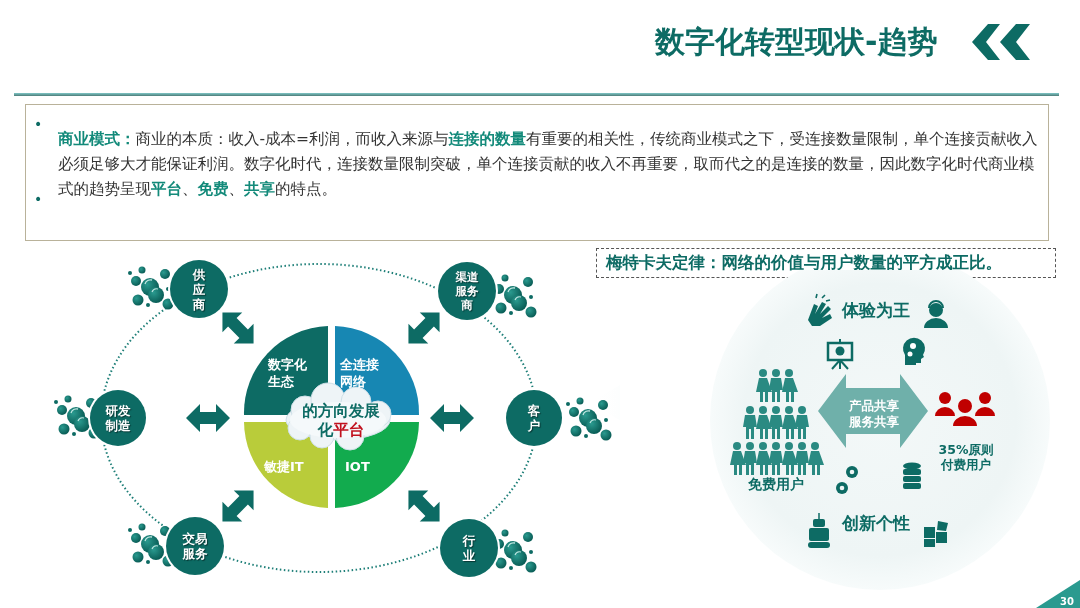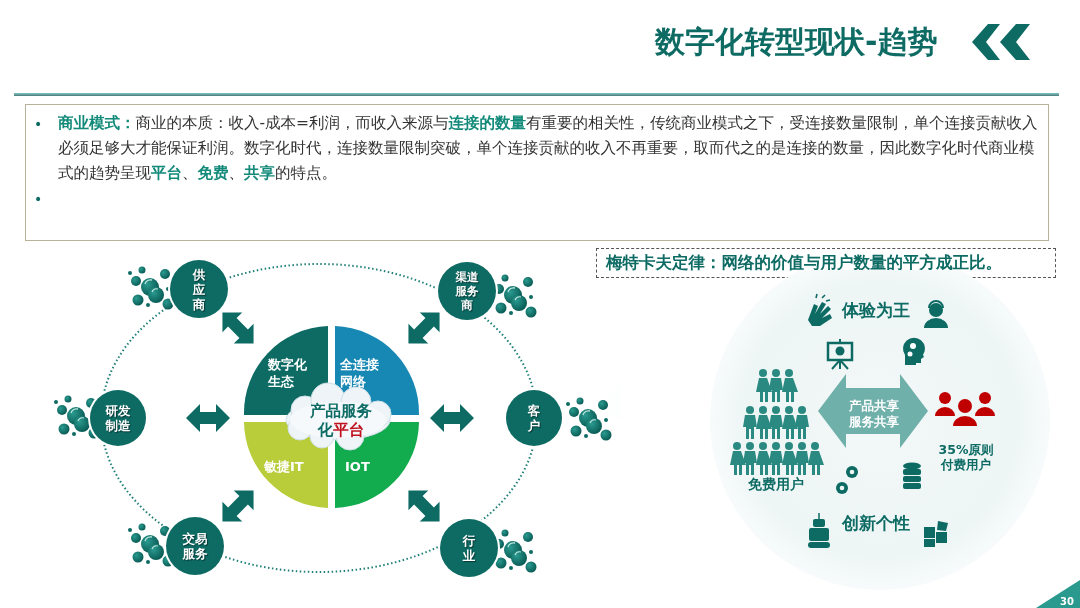--- a/index.html
+++ b/index.html
@@ -7,21 +7,21 @@
          font-family:"DejaVu Sans","Liberation Sans",sans-serif; color:#333; }
   .abs { position:absolute; }
 
   
   .title { position:absolute; left:655px; top:22px; font-size:30px; font-weight:bold; color:#0d6b64; letter-spacing:0px; white-space:nowrap; }
   .chev { position:absolute; top:22px; }
   .hline { position:absolute; left:14px; top:93px; width:1045px; height:3px; background:linear-gradient(#7fc7c7,#4d7c78); }
 
   
   .textbox { position:absolute; left:25px; top:104px; width:1024px; height:137px; border:1.5px solid #b9b29a; box-sizing:border-box; background:#fff; }
-  .para { position:absolute; left:32px; width:985px; font-size:15.5px; line-height:25px; color:#333; }
+  .para { position:absolute; left:32px; width:985px; font-size:15.5px; line-height:25px; color:#333;margin-top:16px; }
   .bullet { position:absolute; left:8px; font-size:14px; color:#0d6b64; }
   .hl { color:#138a7a; font-weight:bold; }
 
   
   .node { position:absolute; width:56px; height:56px; border-radius:50%; background:#0d6b64; color:#fff; font-weight:bold;
           font-size:12.5px; line-height:15px; display:flex; align-items:center; justify-content:center; text-align:center;
           text-shadow:1px 1px 1px rgba(0,0,0,.5); box-shadow:0 0 0 2px #fff; }
   .quad-label { position:absolute; color:#fff; font-weight:bold; font-size:13px; line-height:17px; text-align:left; }
   .cloud-text { position:absolute; left:286px; top:402px; width:110px; text-align:center; font-weight:bold; font-size:15.5px; line-height:19px; color:#0d6b64; }
   .cloud-text .red { color:#c1121f; }
@@ -145,21 +145,21 @@
 业</span>
 </div>
 
 <div class="quad-label" style="left:268px;top:356px;width:56px;white-space:pre-line;">数字化
 生态</div>
 <div class="quad-label" style="left:340px;top:356px;width:56px;white-space:pre-line;">全连接
 网络</div>
 <div class="quad-label" style="left:264px;top:458px;width:56px;">敏捷IT</div>
 <div class="quad-label" style="left:345px;top:458px;width:46px;">IOT</div>
 <div class="cloud-text">
-  <div>产品服务</div>
+  <div>的方向发展</div>
   <div><span>化</span><span class="red">平台</span></div>
 </div>
 
 <div class="lawbox"></div>
 <div class="lawtext">梅特卡夫定律：网络的价值与用户数量的平方成正比。</div>
 
 <svg class="abs" style="left:690px;top:270px;" width="390" height="338" viewBox="690 270 390 338">
   <defs>
     <radialGradient id="panelbg" cx="50%" cy="50%" r="50%">
       <stop offset="0%" stop-color="#f3f8f8"></stop>

